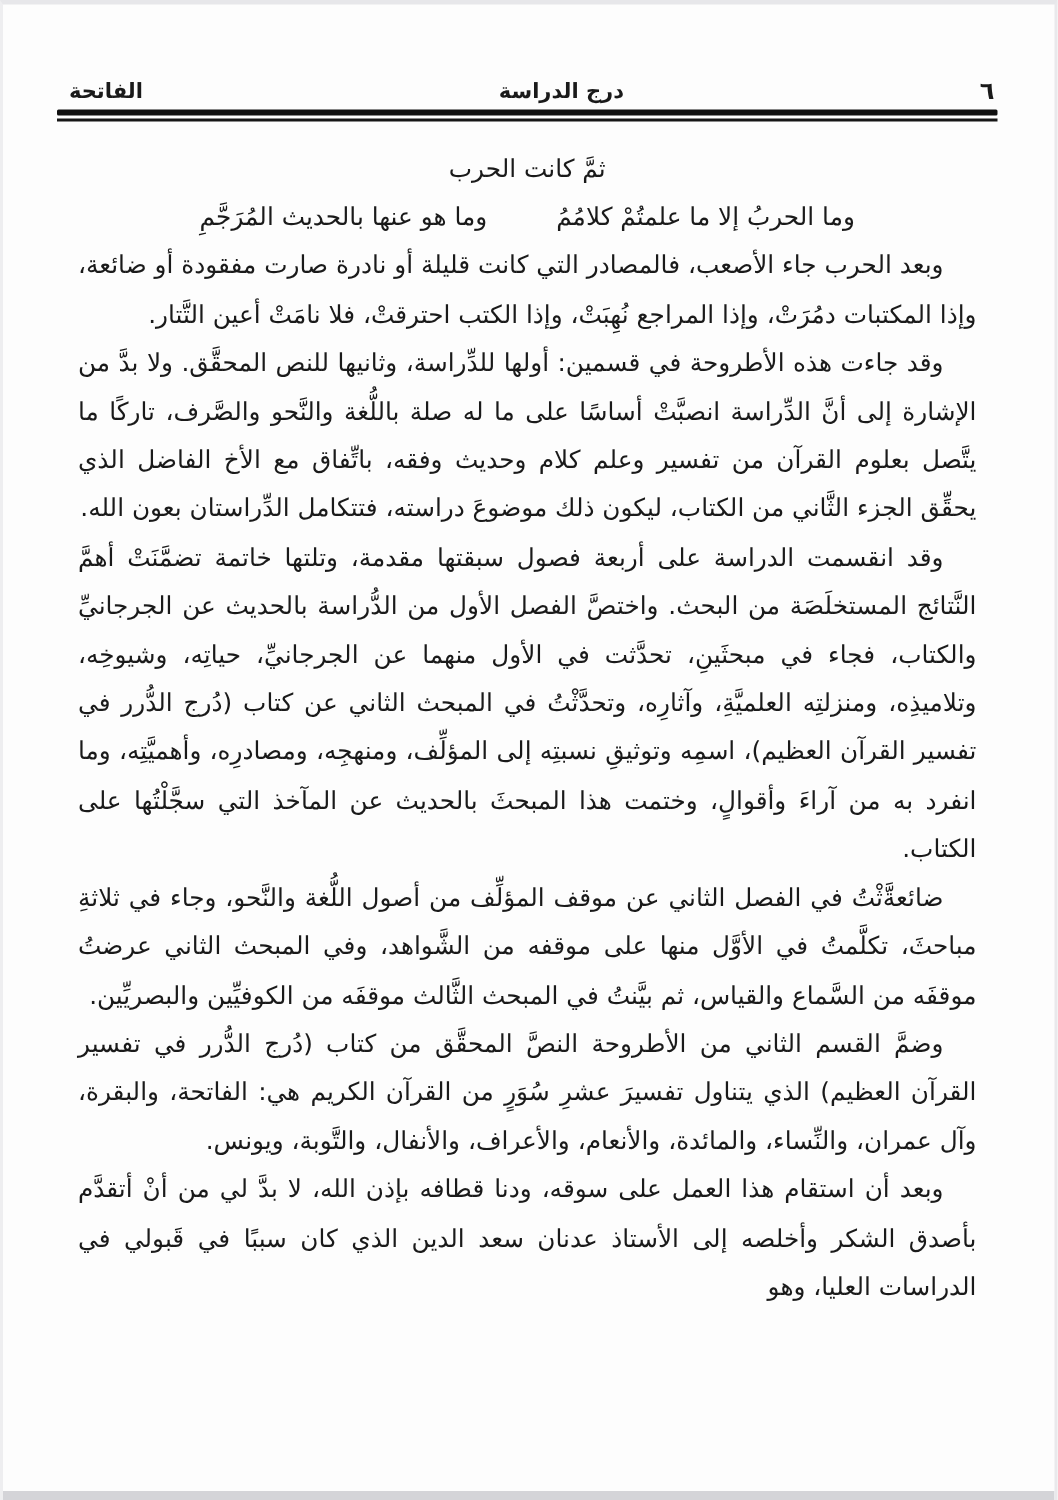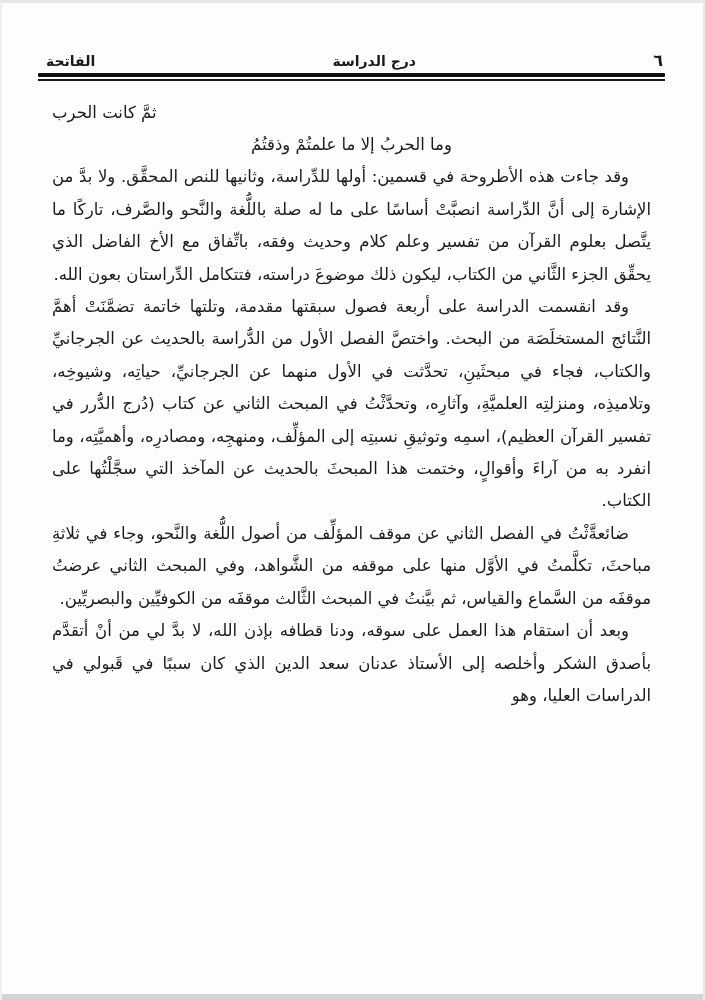--- a/index.html
+++ b/index.html
@@ -56,21 +56,21 @@
   .body-text {
     direction: rtl;
     margin: 16px 52px 0 50px;
     font-size: 16.5px;
     line-height: 32.4px;
     text-align: justify;
     text-justify: inter-word;
   }
   .opening-line {
     margin: 0;
-    text-align: left;
+    text-align: center;
   }
   .poetry-verse {
     display: flex;
     direction: rtl;
     justify-content: center;
     align-items: baseline;
     gap: 46px;
     margin: 0;
     white-space: nowrap;
   }
@@ -93,31 +93,34 @@
   <div class="head-rule">
     <div class="thick"></div>
     <div class="thin"></div>
   </div>
 
   <div class="body-text">
 
     <p class="opening-line">ثمَّ كانت الحرب</p>
 
     <div class="poetry-verse">
-      <span>وما الحربُ إلا ما علمتُمْ وذقتُمُ</span>
+      <span>وما الحربُ إلا ما علمتُمْ كلامُمُ</span>
+      <span>وما هو عنها بالحديث المُرَجَّمِ</span>
     </div>
 
+    <p class="para">وبعد الحرب جاء الأصعب، فالمصادر التي كانت قليلة أو نادرة صارت مفقودة أو ضائعة، وإذا المكتبات دمُرَتْ، وإذا المراجع نُهِبَتْ، وإذا الكتب احترقتْ، فلا نامَتْ أعين التَّتار.</p>
 
     <p class="para">وقد جاءت هذه الأطروحة في قسمين: أولها للدِّراسة، وثانيها للنص المحقَّق. ولا بدَّ من الإشارة إلى أنَّ الدِّراسة انصبَّتْ أساسًا على ما له صلة باللُّغة والنَّحو والصَّرف، تاركًا ما يتَّصل بعلوم القرآن من تفسير وعلم كلام وحديث وفقه، باتِّفاق مع الأخ الفاضل الذي يحقِّق الجزء الثَّاني من الكتاب، ليكون ذلك موضوعَ دراسته، فتتكامل الدِّراستان بعون الله.</p>
 
     <p class="para">وقد انقسمت الدراسة على أربعة فصول سبقتها مقدمة، وتلتها خاتمة تضمَّنَتْ أهمَّ النَّتائج المستخلَصَة من البحث. واختصَّ الفصل الأول من الدُّراسة بالحديث عن الجرجانيِّ والكتاب، فجاء في مبحثَينِ، تحدَّثت في الأول منهما عن الجرجانيِّ، حياتِه، وشيوخِه، وتلاميذِه، ومنزلتِه العلميَّةِ، وآثارِه، وتحدَّثْتُ في المبحث الثاني عن كتاب (دُرج الدُّرر في تفسير القرآن العظيم)، اسمِه وتوثيقِ نسبتِه إلى المؤلِّف، ومنهجِه، ومصادرِه، وأهميَّتِه، وما انفرد به من آراءَ وأقوالٍ، وختمت هذا المبحثَ بالحديث عن المآخذ التي سجَّلْتُها على الكتاب.</p>
 
     <p class="para">ضائعةَّثْتُ في الفصل الثاني عن موقف المؤلِّف من أصول اللُّغة والنَّحو، وجاء في ثلاثةِ مباحثَ، تكلَّمتُ في الأوَّل منها على موقفه من الشَّواهد، وفي المبحث الثاني عرضتُ موقفَه من السَّماع والقياس، ثم بيَّنتُ في المبحث الثَّالث موقفَه من الكوفيِّين والبصريِّين.</p>
 
 
 
+    <p class="para">وضمَّ القسم الثاني من الأطروحة النصَّ المحقَّق من كتاب (دُرج الدُّرر في تفسير القرآن العظيم) الذي يتناول تفسيرَ عشرِ سُوَرٍ من القرآن الكريم هي: الفاتحة، والبقرة، وآل عمران، والنِّساء، والمائدة، والأنعام، والأعراف، والأنفال، والتَّوبة، ويونس.</p>
 
     <p class="para">وبعد أن استقام هذا العمل على سوقه، ودنا قطافه بإذن الله، لا بدَّ لي من أنْ أتقدَّم بأصدق الشكر وأخلصه إلى الأستاذ عدنان سعد الدين الذي كان سببًا في قَبولي في الدراسات العليا، وهو</p>
 
   </div>
 
   <div class="bottom-edge"></div>
 </div>
 
 </body></html>

